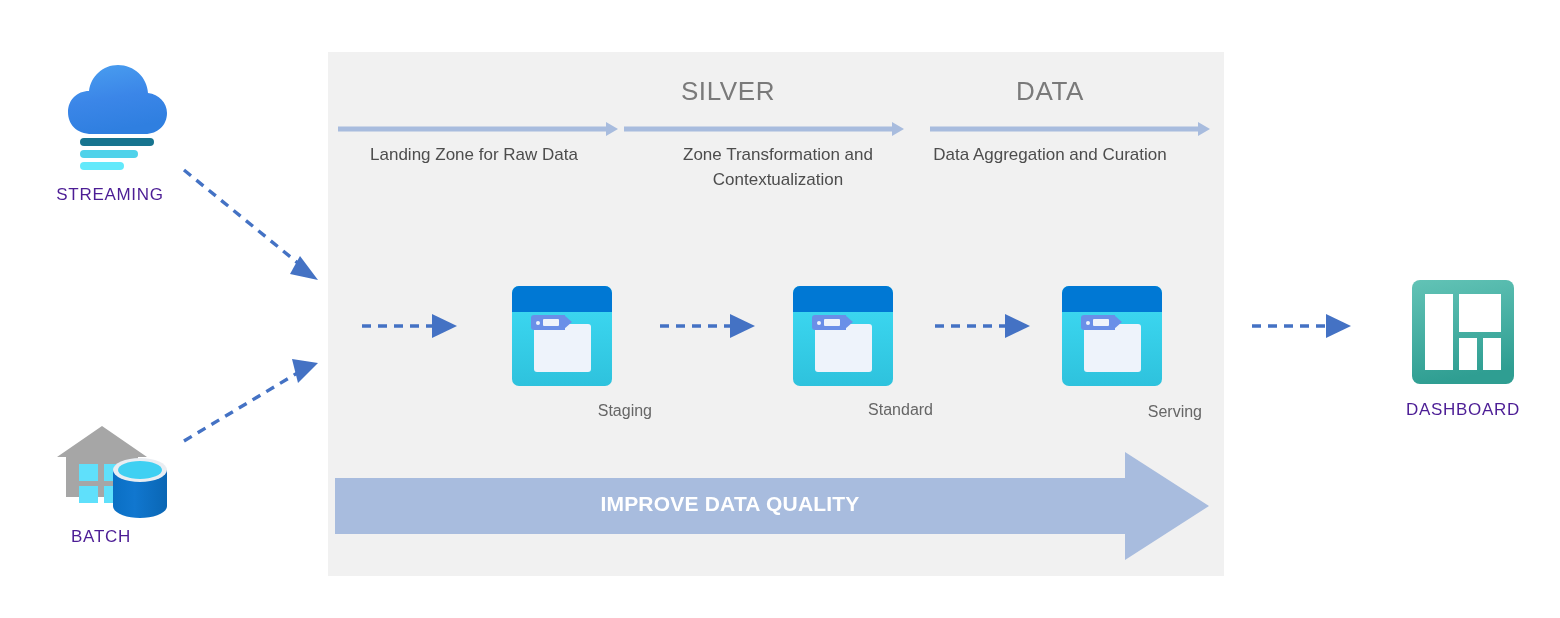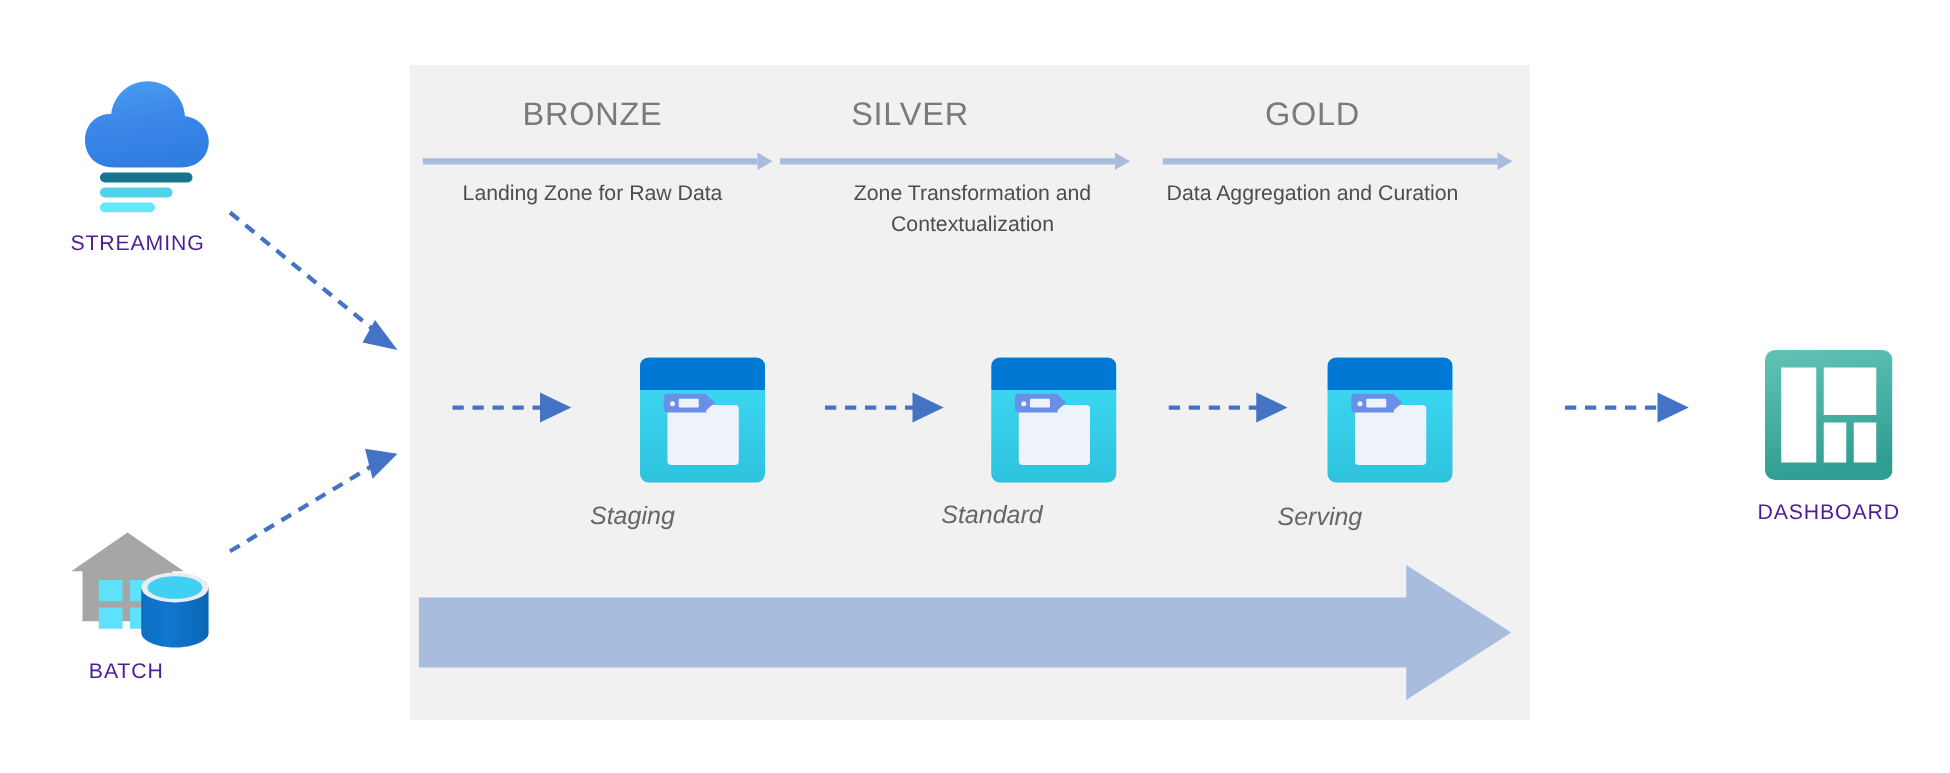--- a/index.html
+++ b/index.html
@@ -113,24 +113,23 @@
     left: 12px;
     top: 4px;
     width: 16px;
     height: 7px;
     background: #eef3fb;
     border-radius: 1px;
   }
   .store-label {
     position: absolute;
     width: 180px;
-    text-align: left;
+    text-align: right;
     color: #666666;
-    font-size: 20px;
-    font-style: italic;
+    font-size: 16px;
   }
 
   
   .quality-arrow {
     position: absolute;
     left: 335px;
     top: 452px;
     width: 874px;
     height: 108px;
   }
@@ -164,39 +163,38 @@
   .conn { position: absolute; }
   .conn svg { display: block; overflow: visible; }
 </style>
 </head>
 <body>
 
 <div id="canvas">
 
   <div class="panel"></div>
 
-  <div class="zone-title" style="left:352px; top:76px; width:244px;">BRONZE</div>
   <div class="zone-rule" style="left:338px; top:118px; width:280px;">
     <svg width="280" height="22" viewBox="0 0 280 22">
       <line x1="0" y1="11" x2="268" y2="11" stroke="#a8bcde" stroke-width="5"></line>
       <path d="M268,4 L280,11 L268,18 Z" fill="#a8bcde"></path>
     </svg>
   </div>
   <div class="zone-desc" style="left:352px; top:142px; width:244px;">Landing Zone for Raw Data</div>
 
   <div class="zone-title" style="left:606px; top:76px; width:244px;">SILVER</div>
   <div class="zone-rule" style="left:624px; top:118px; width:280px;">
     <svg width="280" height="22" viewBox="0 0 280 22">
       <line x1="0" y1="11" x2="268" y2="11" stroke="#a8bcde" stroke-width="5"></line>
       <path d="M268,4 L280,11 L268,18 Z" fill="#a8bcde"></path>
     </svg>
   </div>
   <div class="zone-desc" style="left:638px; top:142px; width:280px;">Zone Transformation and Contextualization</div>
 
-  <div class="zone-title" style="left:928px; top:76px; width:244px;">GOLD</div>
+  <div class="zone-title" style="left:928px; top:76px; width:244px;">DATA</div>
   <div class="zone-rule" style="left:930px; top:118px; width:280px;">
     <svg width="280" height="22" viewBox="0 0 280 22">
       <line x1="0" y1="11" x2="268" y2="11" stroke="#a8bcde" stroke-width="5"></line>
       <path d="M268,4 L280,11 L268,18 Z" fill="#a8bcde"></path>
     </svg>
   </div>
   <div class="zone-desc" style="left:920px; top:142px; width:260px;">Data Aggregation and Curation</div>
 
   <div class="cloud-wrap" style="left:62px; top:58px;">
     <svg width="110" height="112" viewBox="0 0 110 112">
@@ -332,15 +330,16 @@
       <rect x="47" y="58" width="18" height="32" fill="#ffffff"></rect>
       <rect x="71" y="58" width="18" height="32" fill="#ffffff"></rect>
     </svg>
   </div>
   <div class="src-label" style="left:1353px; top:400px;">DASHBOARD</div>
 
   <div class="quality-arrow">
     <svg width="874" height="108" viewBox="0 0 874 108">
       <path d="M0,26 L790,26 L790,0 L874,54 L790,108 L790,82 L0,82 Z" fill="#a8bcde"></path>
     </svg>
+    <div class="quality-text">IMPROVE DATA QUALITY</div>
   </div>
 
 </div>
 
 </body></html>

